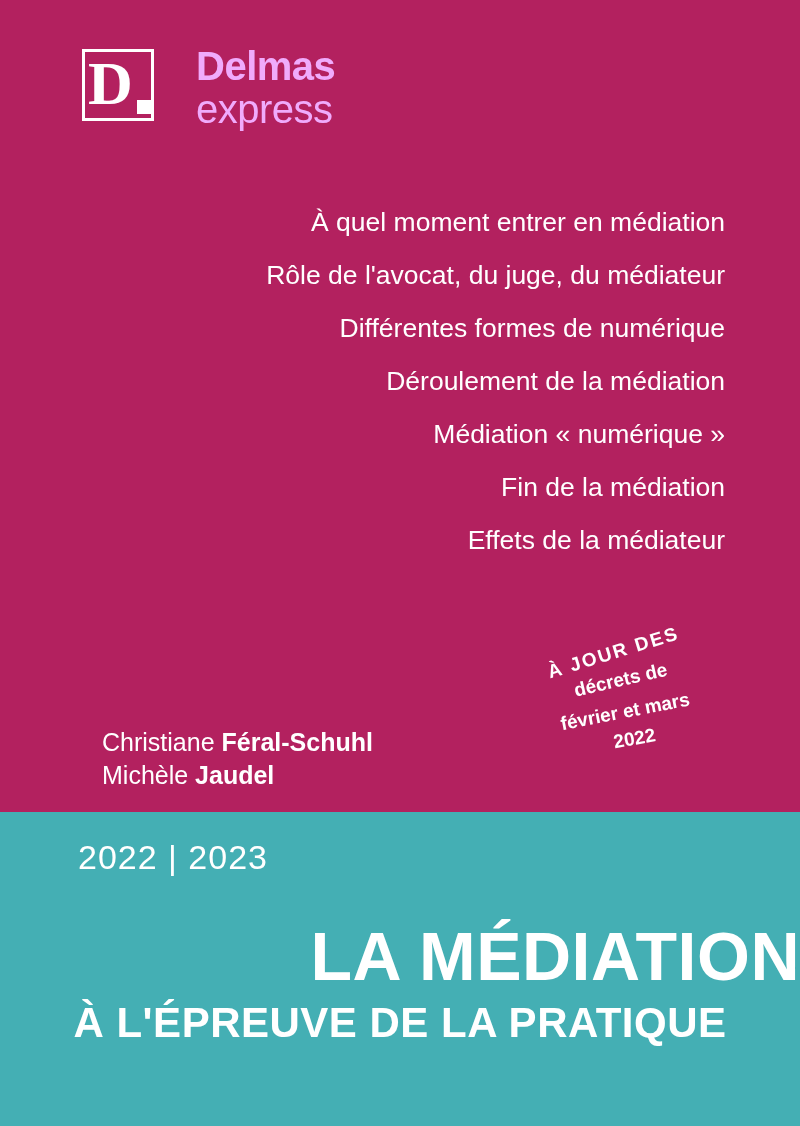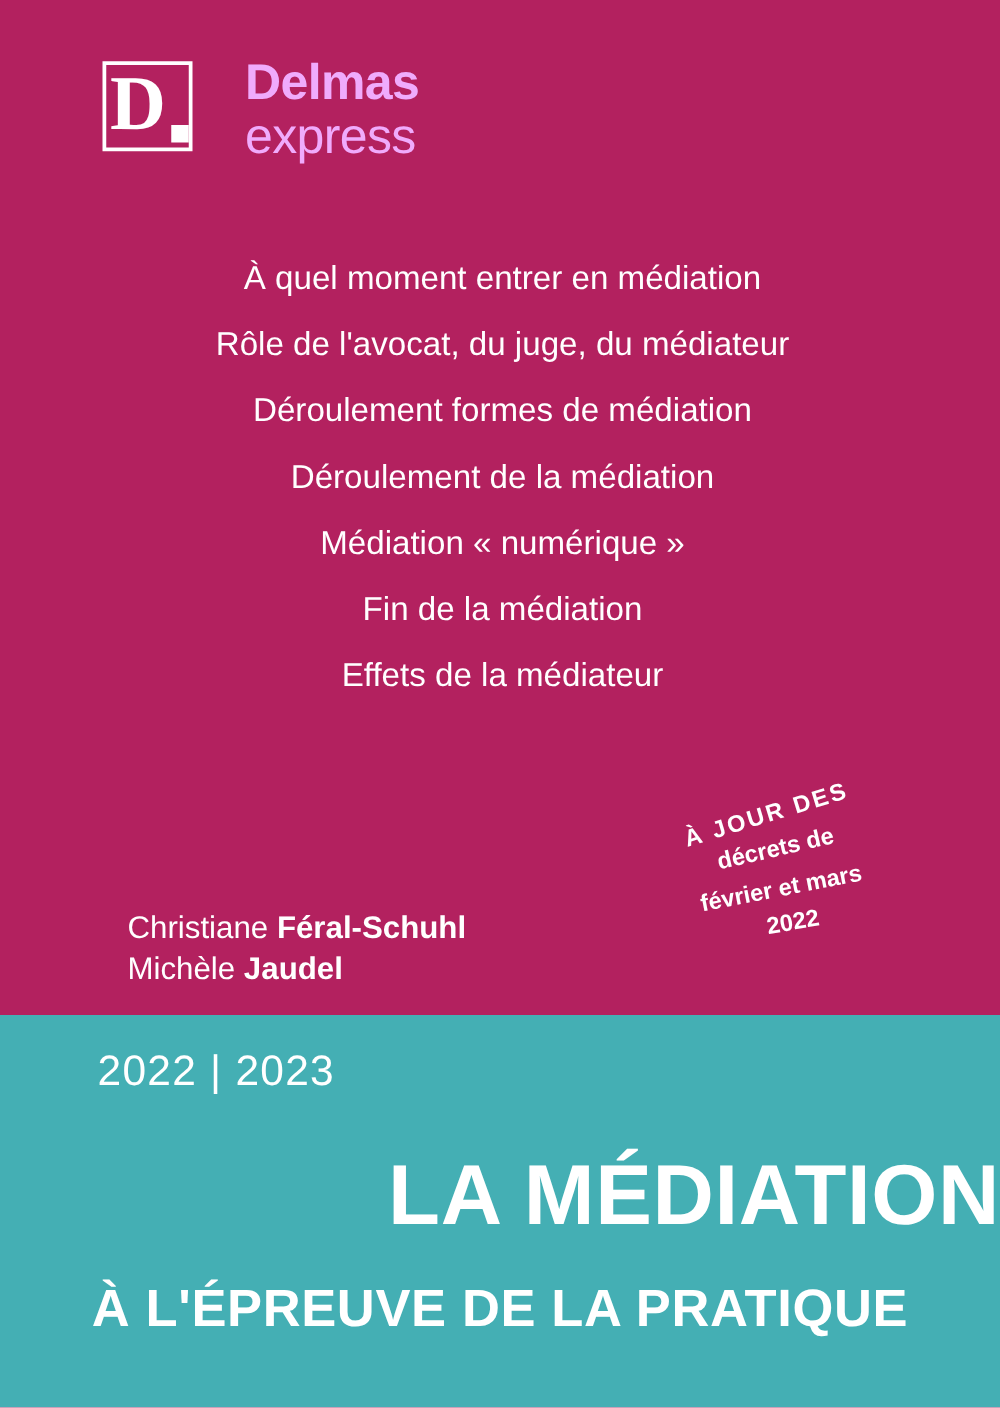--- a/index.html
+++ b/index.html
@@ -79,24 +79,24 @@
   .logo-express {
     font-family: "Liberation Sans", sans-serif;
     font-weight: normal;
     font-size: 40px;
     line-height: 43px;
     letter-spacing: -0.5px;
   }
   
   .topics {
     position: absolute;
-    right: 88px;
+    right: 75px;
     top: 196px;
     width: 620px;
-    text-align: center;
+    text-align: right;
   }
   .topic {
     color: #ffffff;
     font-size: 26.5px;
     line-height: 53px;
     font-weight: normal;
     white-space: nowrap;
   }
   
   .authors {
@@ -194,21 +194,20 @@
     position: absolute;
     left: 0;
     right: 0;
     top: 188px;
     text-align: center;
     color: #ffffff;
     font-weight: bold;
     font-size: 42px;
     line-height: 46px;
     letter-spacing: 0.5px;
-    margin-top: 24px;
   }
 </style>
 </head>
 <body>
 
 <div class="cover">
 
   <div class="top-panel"></div>
 
   <div class="logo">
@@ -217,21 +216,21 @@
     <div class="logo-dot"></div>
     <div class="logo-text">
       <div class="logo-delmas">Delmas</div>
       <div class="logo-express">express</div>
     </div>
   </div>
 
   <div class="topics">
     <div class="topic">À quel moment entrer en médiation</div>
     <div class="topic">Rôle de l'avocat, du juge, du médiateur</div>
-    <div class="topic">Déroulement formes de médiation</div>
+    <div class="topic">Différentes formes de numérique</div>
     <div class="topic">Déroulement de la médiation</div>
     <div class="topic">Médiation « numérique »</div>
     <div class="topic">Fin de la médiation</div>
     <div class="topic">Effets de la médiateur</div>
   </div>
 
   <div class="authors">
     <div class="author-line">
       <span class="author-first">Christiane </span><span class="author-last">Féral-Schuhl</span>
     </div>

